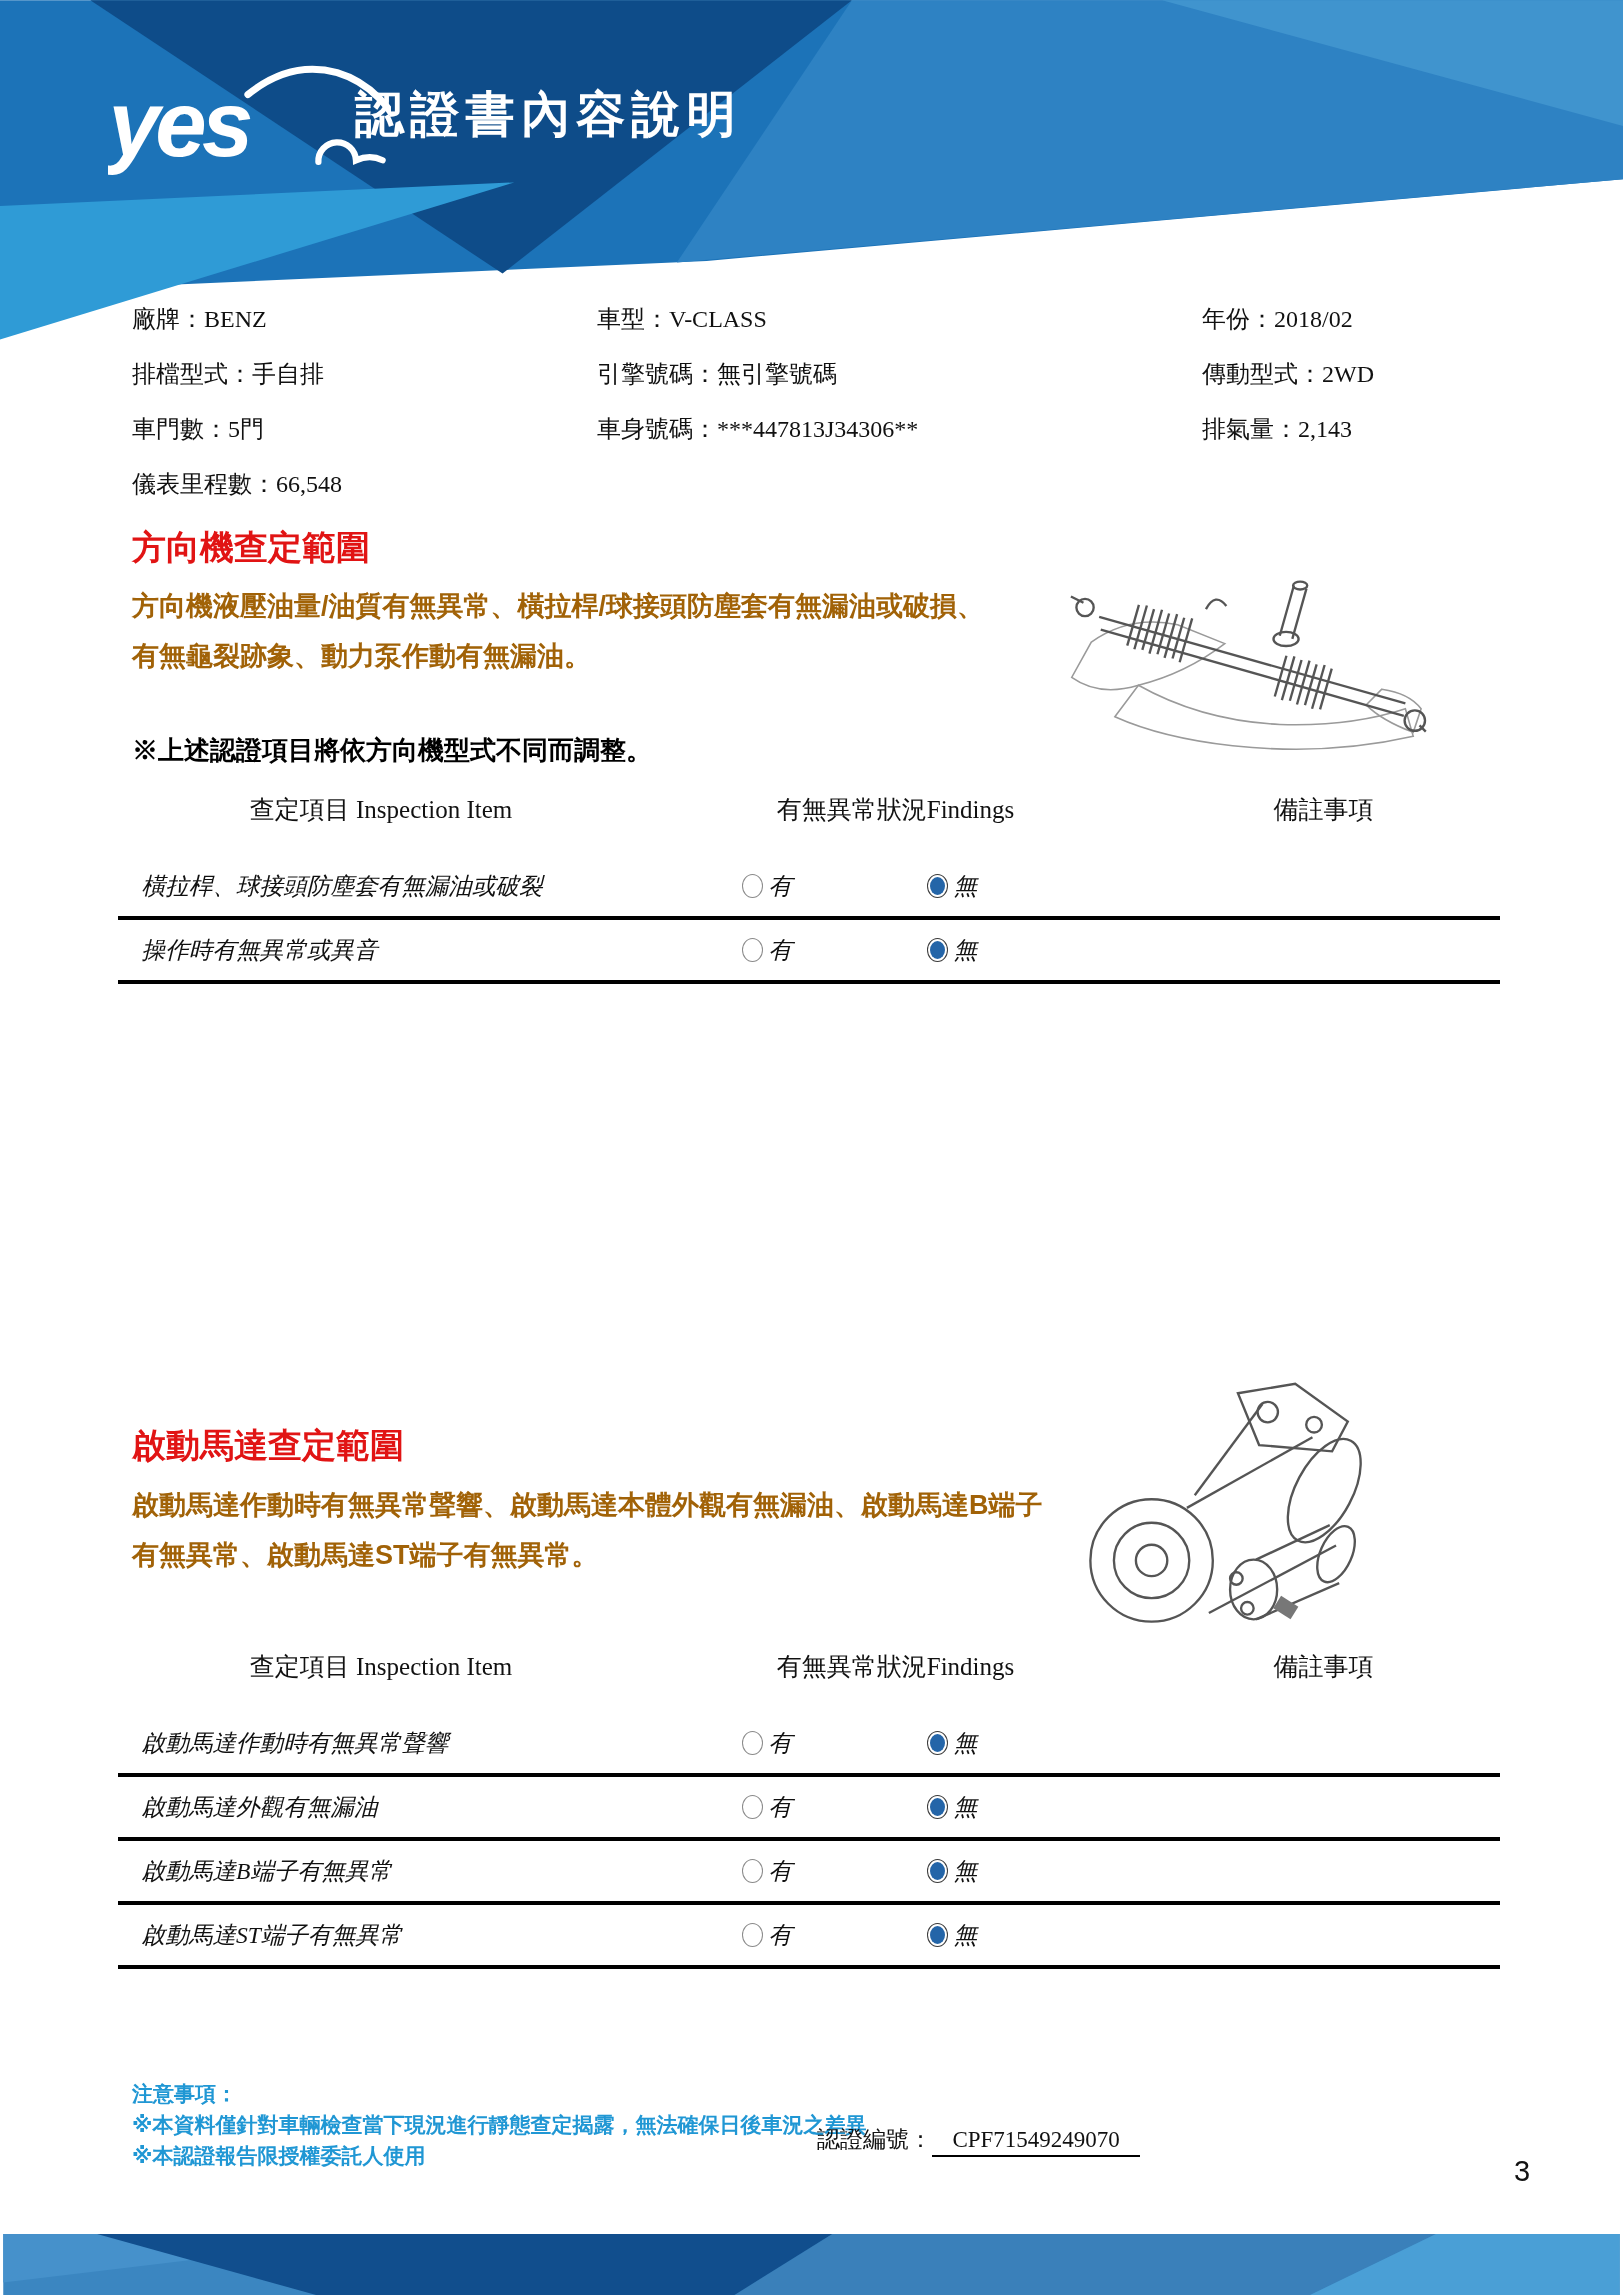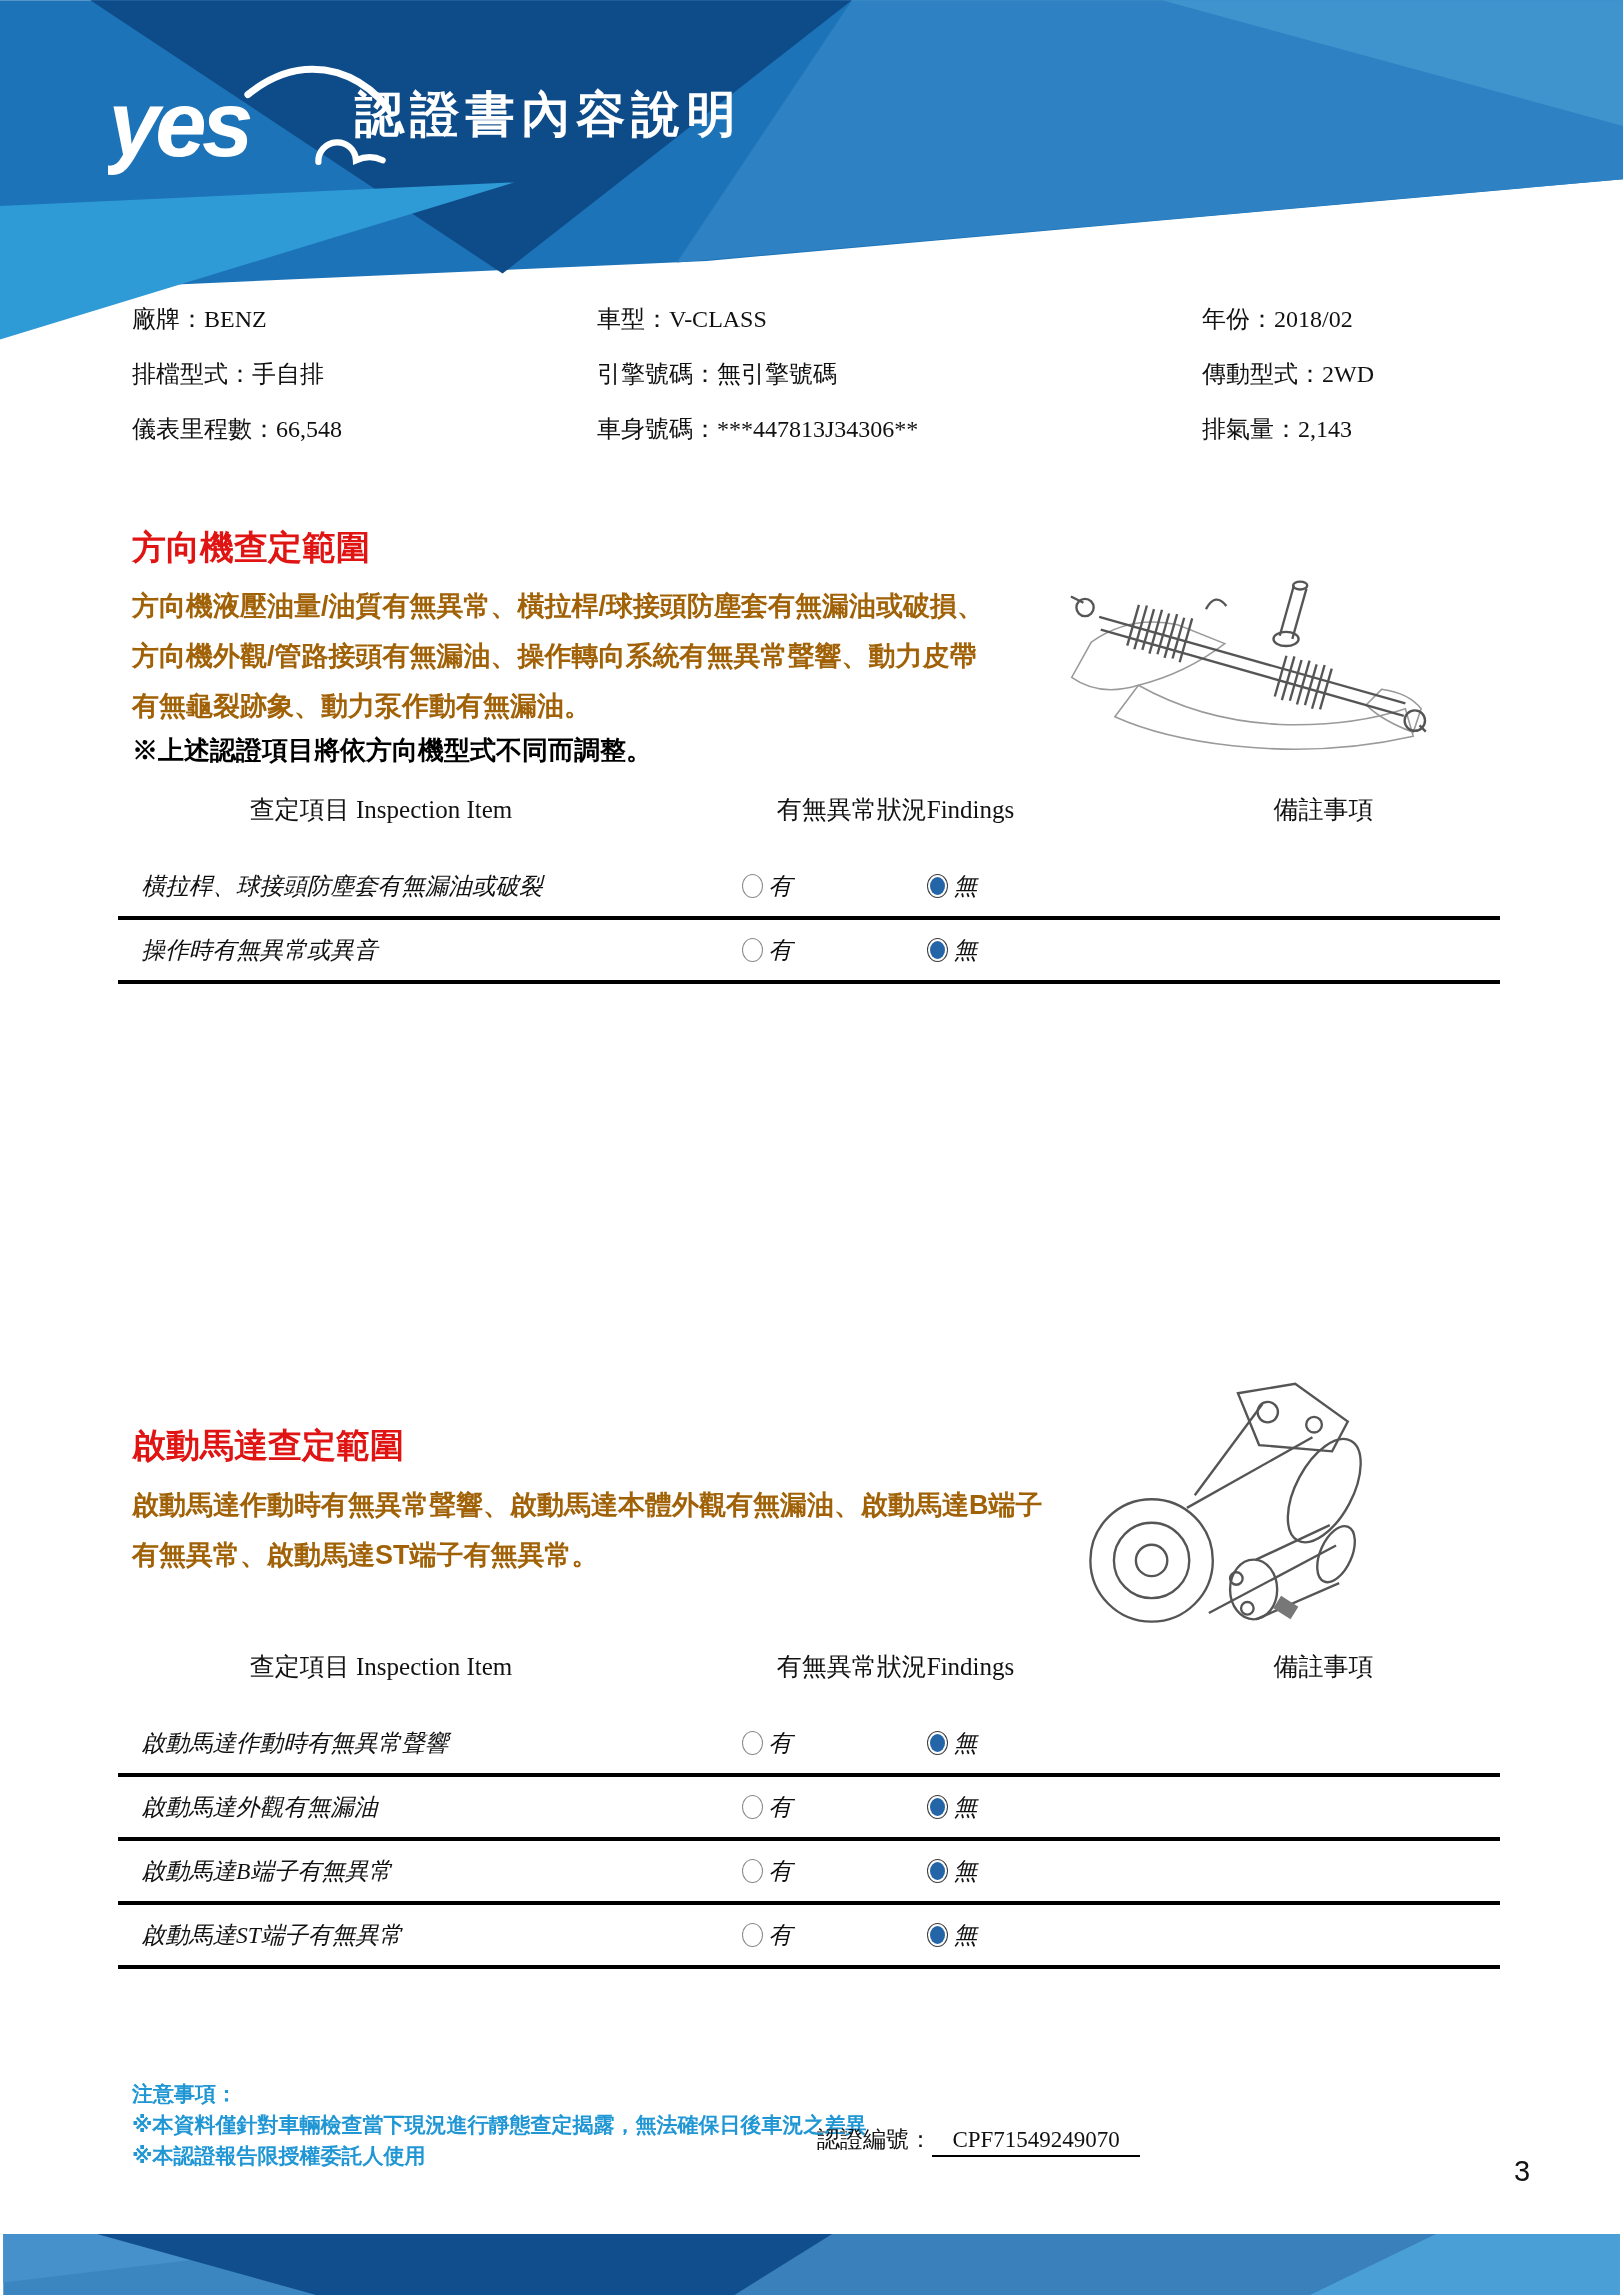--- a/index.html
+++ b/index.html
@@ -108,38 +108,38 @@
         <path d="M268,148 a24,24 0 0 1 48,-2 q18,-8 34,0" fill="none" stroke="#ffffff" stroke-width="8" stroke-linecap="round"></path>
       </svg>
     </div>
     <div class="brand-title">認證書內容說明</div>
   </div>
 
   <div class="vehicle-info">
     <div class="vi-col">
       <div class="vi-item">廠牌：BENZ</div>
       <div class="vi-item">排檔型式：手自排</div>
+      <div class="vi-item">車門數：5門</div>
       <div class="vi-item">儀表里程數：66,548</div>
     </div>
     <div class="vi-col">
       <div class="vi-item">車型：V-CLASS</div>
       <div class="vi-item">引擎號碼：無引擎號碼</div>
       <div class="vi-item">車身號碼：***447813J34306**</div>
     </div>
     <div class="vi-col">
       <div class="vi-item">年份：2018/02</div>
       <div class="vi-item">傳動型式：2WD</div>
       <div class="vi-item">排氣量：2,143</div>
     </div>
   </div>
 
   <div class="section-title" style="top:525px;">方向機查定範圍</div>
   <div class="section-desc" style="top:581px;">
     <div>方向機液壓油量/油質有無異常、橫拉桿/球接頭防塵套有無漏油或破損、</div>
-    <div>方向機外觀/管路接頭有無漏油、操作轉向系統有無異常聲響、動力皮帶</div>
     <div>有無龜裂跡象、動力泵作動有無漏油。</div>
   </div>
   <div class="section-note" style="top:733px;">※上述認證項目將依方向機型式不同而調整。</div>
 
   <div class="illus" style="left:1044px;top:540px;">
     <svg width="393" height="212" viewBox="0 0 500 270">
       <g fill="none" stroke="#9a9a9a" stroke-width="2">
         <path d="M60,130 Q110,95 170,108 L230,132 Q180,170 120,185 Q70,200 35,175 Z"></path>
         <path d="M120,185 Q200,230 300,235 Q390,238 460,215 L470,250 Q360,275 240,262 Q150,252 90,225 Z"></path>
         <path d="M430,190 Q465,195 480,215 L470,245 Q430,230 410,210 Z"></path>

